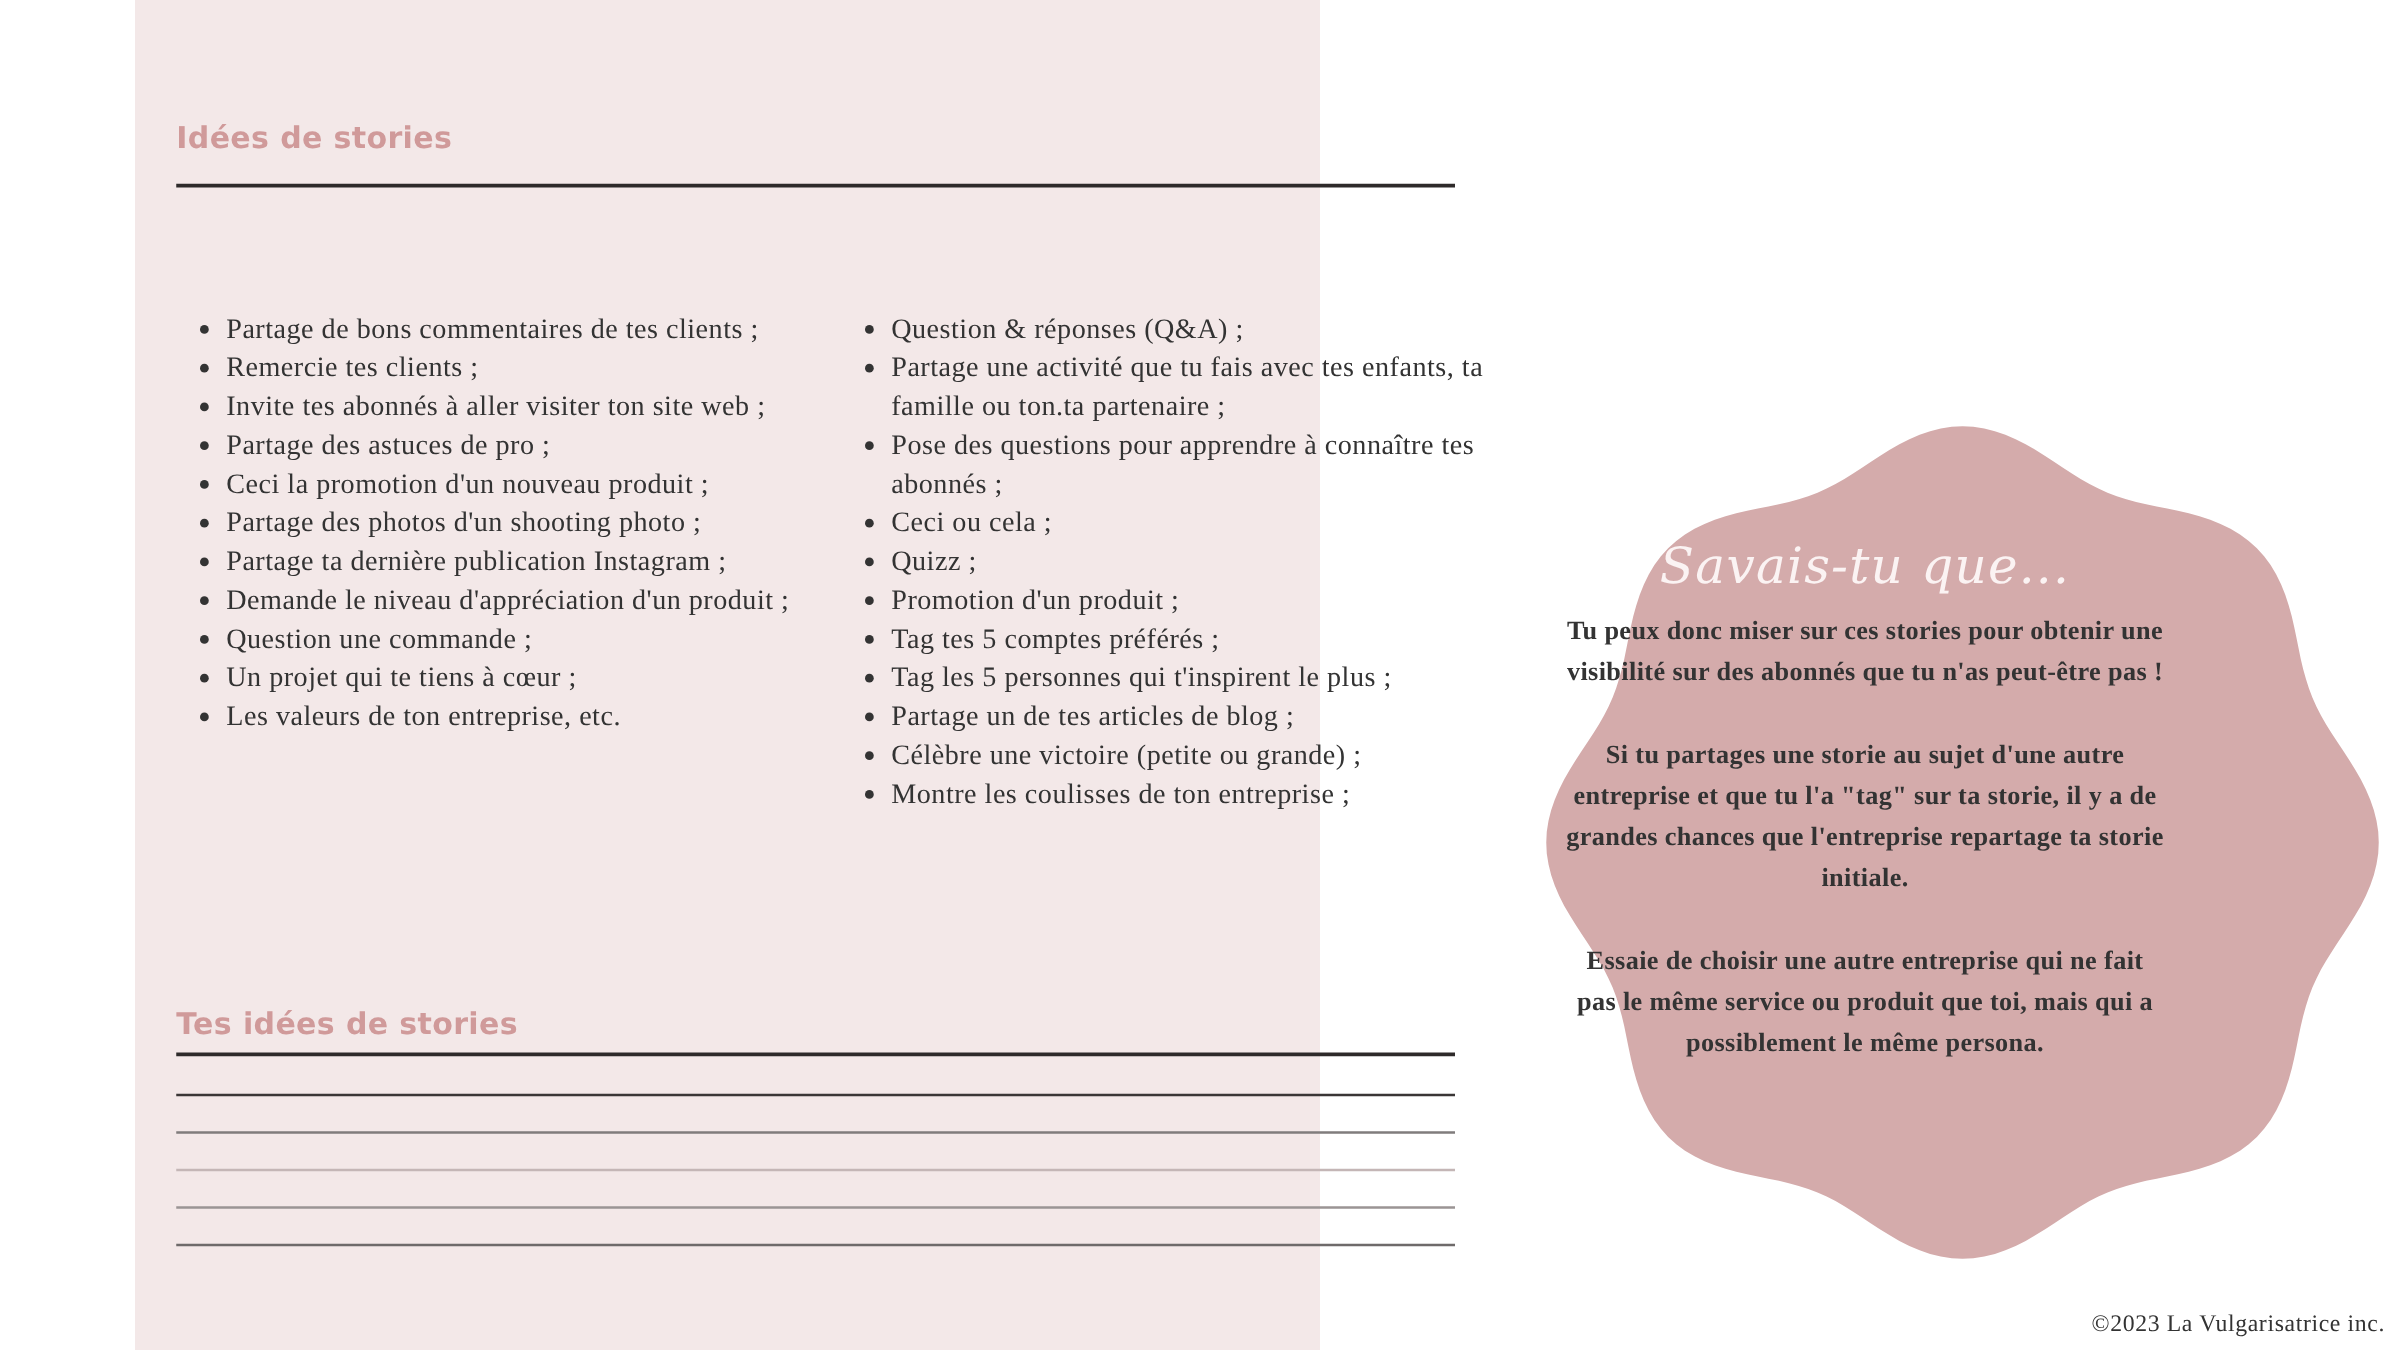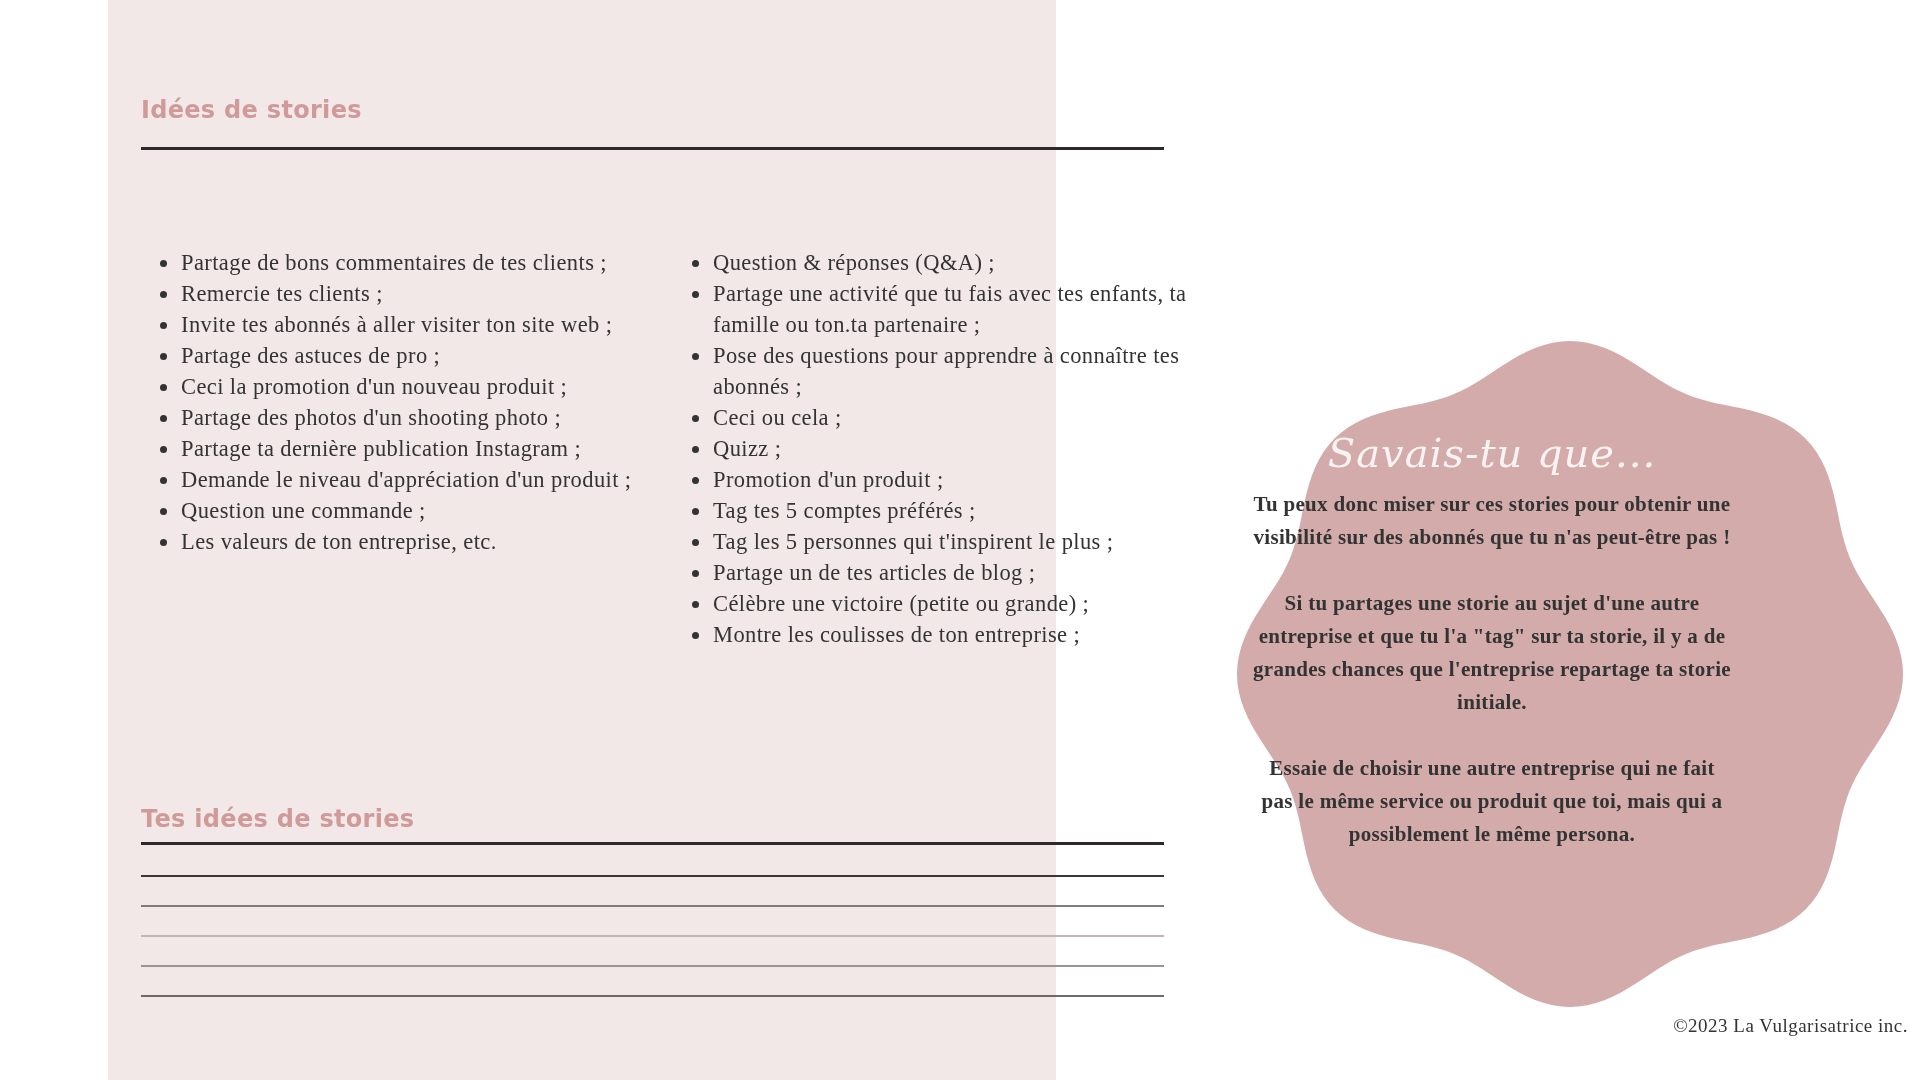--- a/index.html
+++ b/index.html
@@ -45,21 +45,21 @@
   .tip-title {
     font-family:"DejaVu Serif", serif; font-style:italic; font-weight:normal;
     font-size:40px; color:#fbf3f3; margin:0 0 8px 0; letter-spacing:1px;
     line-height:54px;
   }
   .tip-para {
     font-weight:bold; font-size:21px; line-height:33px; color:#333333;
     margin:0 0 33px 0; letter-spacing:0.3px;
   }
   .footer {
-    position:absolute; right:12px; top:1015px;
+    position:absolute; right:12px; top:1049px;
     font-size:19px; color:#333333; letter-spacing:0.5px;
   }
 </style>
 </head>
 <body>
 
 <div class="panel"></div>
 
 <h2 class="section-title" style="top:96px;">Idées de stories</h2>
 <div class="rule-thick" style="top:147px;"></div>
@@ -67,20 +67,21 @@
 <ul class="ideas-list col-1">
   <li>Partage de bons commentaires de tes clients ;</li>
   <li>Remercie tes clients ;</li>
   <li>Invite tes abonnés à aller visiter ton site web ;</li>
   <li>Partage des astuces de pro ;</li>
   <li>Ceci la promotion d'un nouveau produit ;</li>
   <li>Partage des photos d'un shooting photo ;</li>
   <li>Partage ta dernière publication Instagram ;</li>
   <li>Demande le niveau d'appréciation d'un produit ;</li>
   <li>Question une commande ;</li>
+  <li>Un projet qui te tiens à cœur ;</li>
   <li>Les valeurs de ton entreprise, etc.</li>
 </ul>
 
 <ul class="ideas-list col-2">
   <li>Question &amp; réponses (Q&amp;A) ;</li>
   <li>Partage une activité que tu fais avec tes enfants, ta famille ou ton.ta partenaire ;</li>
   <li>Pose des questions pour apprendre à connaître tes abonnés ;</li>
   <li>Ceci ou cela ;</li>
   <li>Quizz ;</li>
   <li>Promotion d'un produit ;</li>

